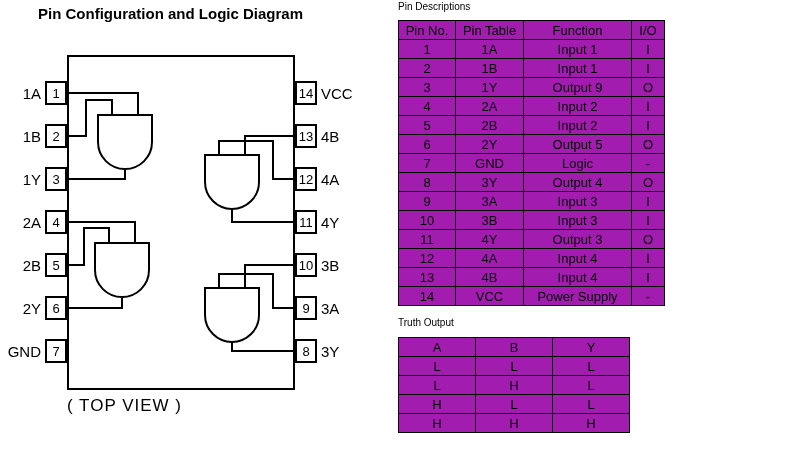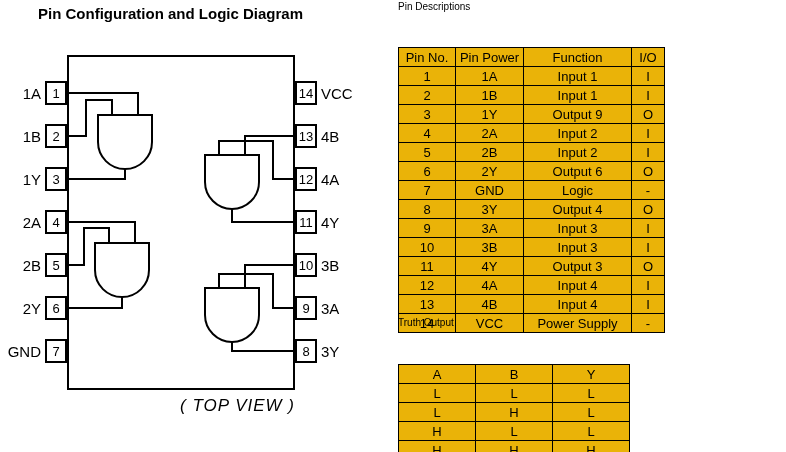--- a/index.html
+++ b/index.html
@@ -30,26 +30,26 @@
   .pin-row.right { left:295px; justify-content:flex-start; }
   .pin-box {
     width:22px; height:24px; border:2px solid #000; background:#fff;
     display:flex; align-items:center; justify-content:center;
     font-size:13px; flex:0 0 auto;
   }
   .pin-label { font-size:15px; margin:0 4px; white-space:nowrap; }
 
   .top-view {
     position:absolute; left:67px; top:396px; width:228px;
-    text-align:right; font-size:17px; letter-spacing:1px;font-style:italic;
+    text-align:left; font-size:17px; letter-spacing:1px;
   }
 
   .section-title { position:absolute; font-size:10px; font-weight:normal; white-space:nowrap; }
 
-  table { position:absolute; border-collapse:collapse; background:#eab308; table-layout:fixed;margin-top:27px; }
+  table { position:absolute; border-collapse:collapse; background:#a21caf; table-layout:fixed; }
   th, td {
     border:1px solid #000;
     font-size:13px; font-weight:normal;
     text-align:center; vertical-align:middle;
     height:19px; padding:0 3px; line-height:17px;
     overflow:hidden; white-space:nowrap;
   }
 </style>
 </head>
 <body>
@@ -149,21 +149,21 @@
   <table style="left:398px; top:20px; width:266px">
     <colgroup>
       <col style="width:57px">
         <col style="width:68px">
         <col style="width:108px">
         <col style="width:33px">
     </colgroup>
     <thead>
       <tr>
         <th>Pin No.</th>
-        <th>Pin Power</th>
+        <th>Pin Table</th>
         <th>Function</th>
         <th>I/O</th>
       </tr>
     </thead>
     <tbody>
 
         <tr>
           <td>1</td>
           <td>1A</td>
           <td>Input 1</td>
@@ -194,21 +194,21 @@
         <tr>
           <td>5</td>
           <td>2B</td>
           <td>Input 2</td>
           <td>I</td>
         </tr>
 
         <tr>
           <td>6</td>
           <td>2Y</td>
-          <td>Output 6</td>
+          <td>Output 5</td>
           <td>O</td>
         </tr>
 
         <tr>
           <td>7</td>
           <td>GND</td>
           <td>Logic</td>
           <td>-</td>
         </tr>
 

